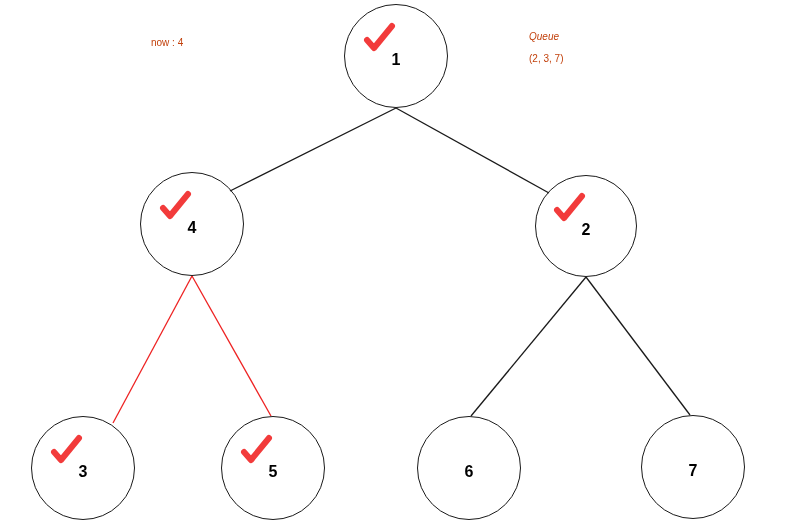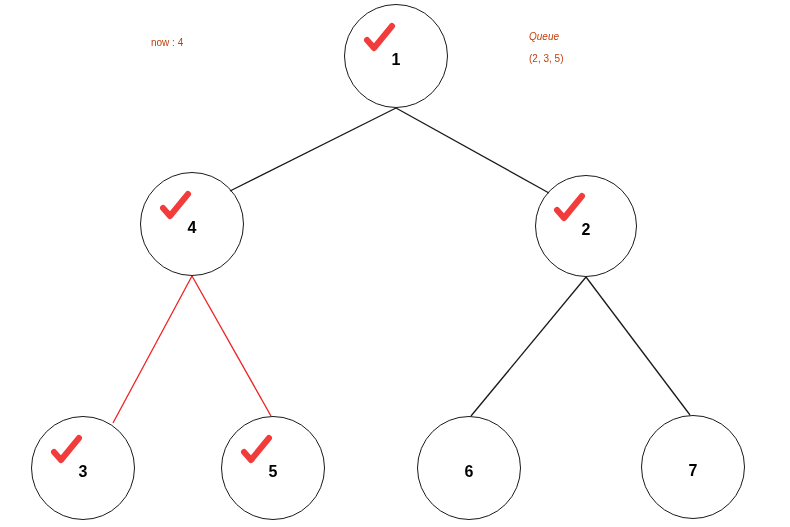--- a/index.html
+++ b/index.html
@@ -100,15 +100,15 @@
       <div class="node" style="left: 417px; top: 416px; width: 104px; height: 104px; border-color: rgb(26, 26, 26);"></div>
       <div class="node-label" style="left: 449px; top: 464px; width: 40px;">6</div>
       <div class="node" style="left: 641px; top: 415px; width: 104px; height: 104px; border-color: rgb(26, 26, 26);"></div>
       <div class="node-label" style="left: 673px; top: 463px; width: 40px;">7</div>
     </div>
 
   <div class="text-label" style="left:151px; top:36px;">now : 4</div>
 
   <div class="text-label" style="left:529px; top:30px;font-style:italic;">Queue</div>
 
-  <div class="text-label" style="left:529px; top:52px;">(2, 3, 5)</div>
+  <div class="text-label" style="left:529px; top:52px;">(2, 3, 7)</div>
 
 </div>
 
 </body></html>

